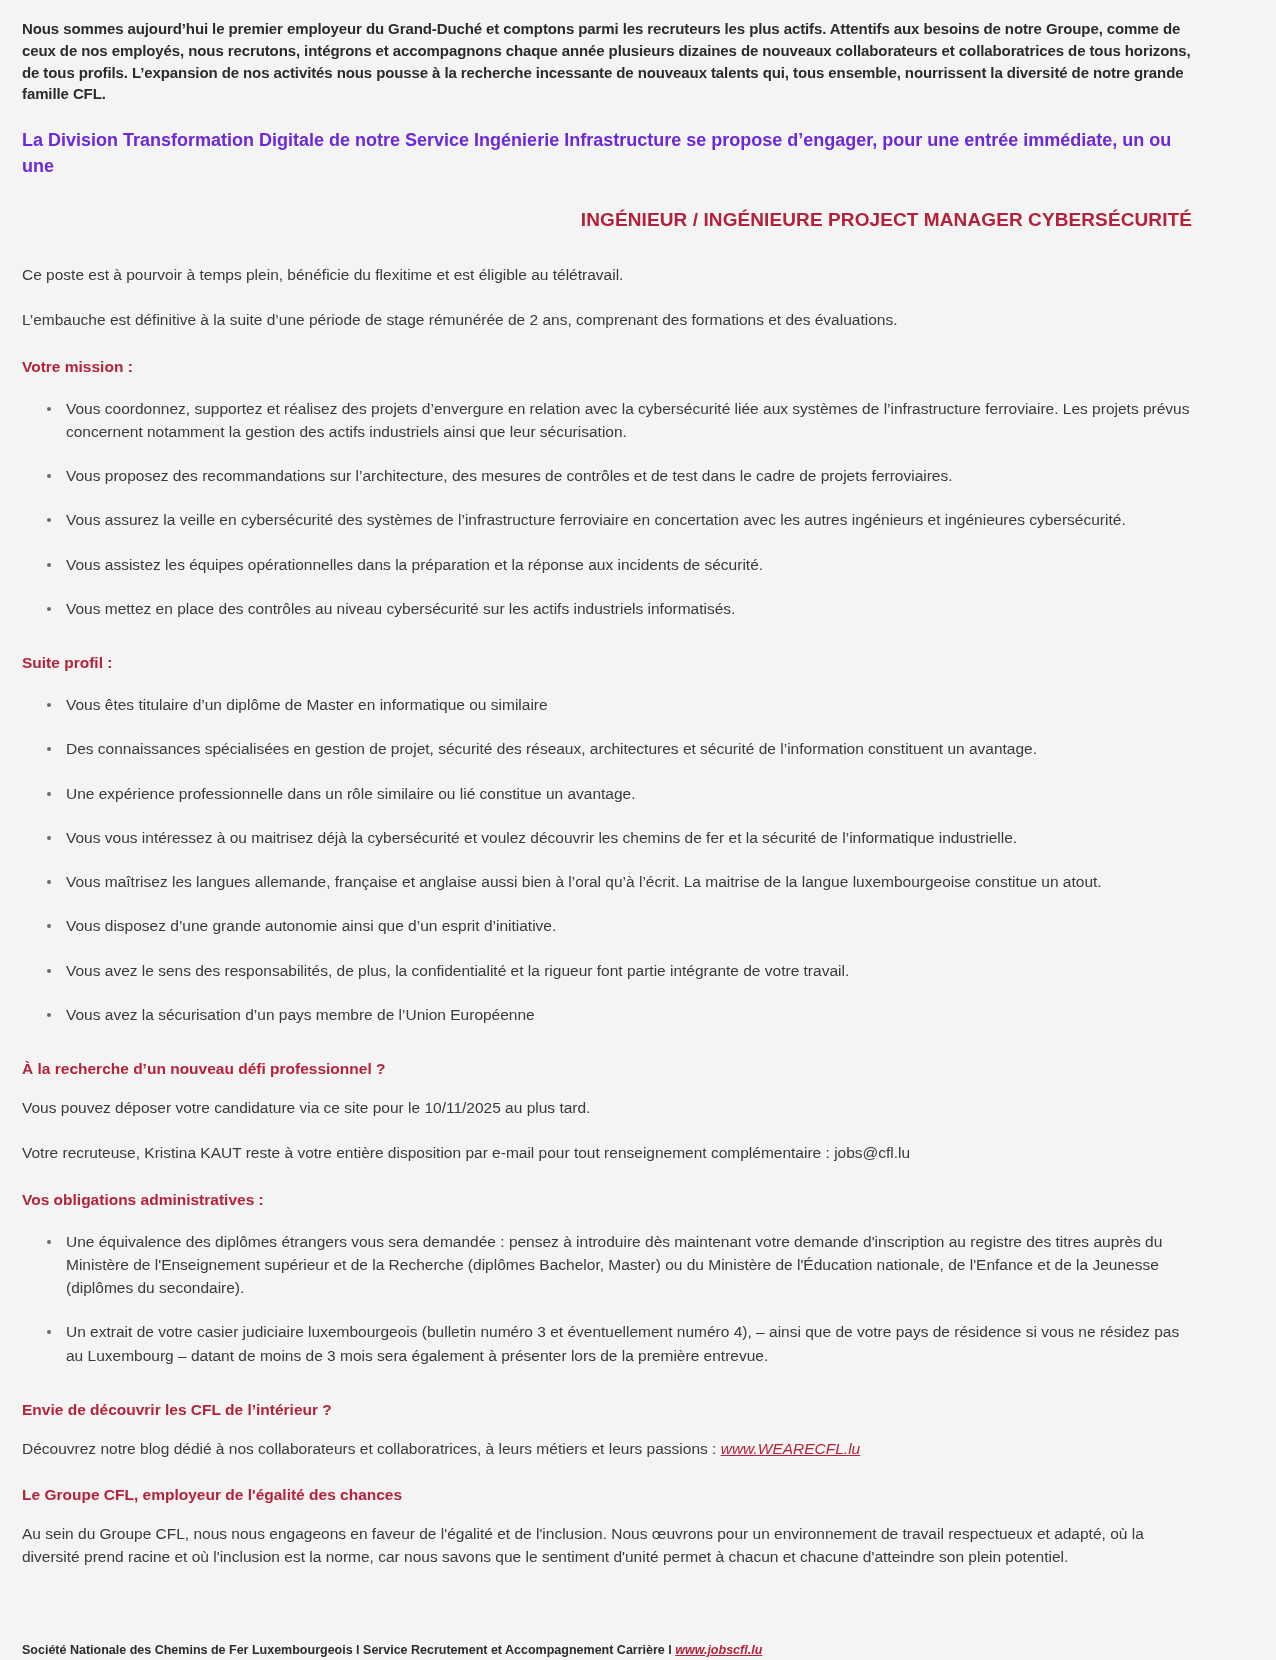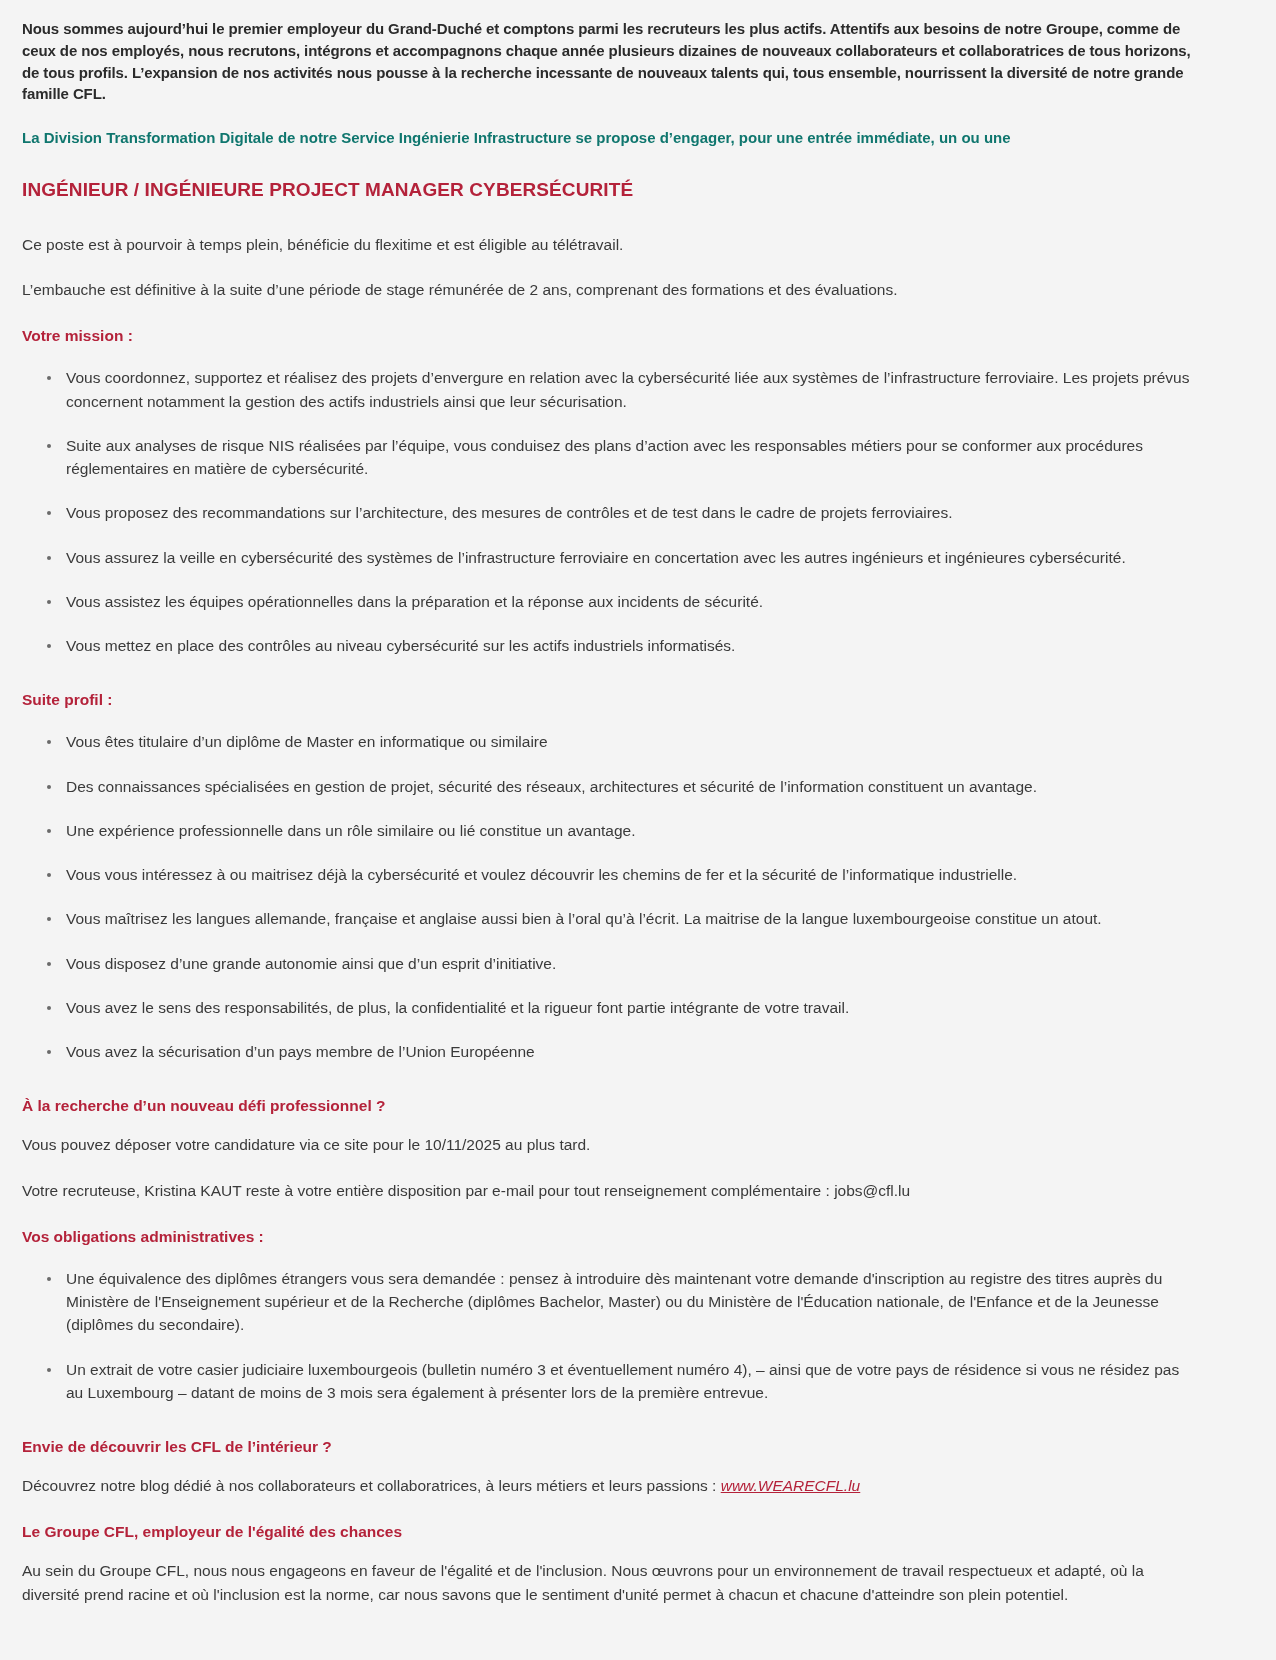--- a/index.html
+++ b/index.html
@@ -25,28 +25,28 @@
   }
   .intro {
     font-size: 15px;
     font-weight: bold;
     color: #2b2b2b;
     line-height: 1.45;
     margin-bottom: 22px;
     letter-spacing: -0.1px;
   }
   .lead {
-    font-size: 15px;
+    font-size: 18px;
     font-weight: bold;
-    color: #0f766e;
+    color: #6d28d9;
     line-height: 1.45;
     margin-bottom: 30px;
   }
   .job-title {
-    text-align: left;
+    text-align: right;
     color: #b4223a;
     font-size: 19px;
     font-weight: bold;
     letter-spacing: 0.1px;
     margin: 0 0 32px 0;
   }
   .para {
     font-size: 15.5px;
     color: #3a3a3a;
     line-height: 1.5;
@@ -114,21 +114,20 @@
   <p class="lead">La Division Transformation Digitale de notre Service Ingénierie Infrastructure se propose d’engager, pour une entrée immédiate, un ou une</p>
 
   <h1 class="job-title">INGÉNIEUR / INGÉNIEURE PROJECT MANAGER CYBERSÉCURITÉ</h1>
 
   <p class="para">Ce poste est à pourvoir à temps plein, bénéficie du flexitime et est éligible au télétravail.</p>
   <p class="para tight">L’embauche est définitive à la suite d’une période de stage rémunérée de 2 ans, comprenant des formations et des évaluations.</p>
 
   <h2 class="section-head">Votre mission :</h2>
   <ul class="bullets">
     <li>Vous coordonnez, supportez et réalisez des projets d’envergure en relation avec la cybersécurité liée aux systèmes de l’infrastructure ferroviaire. Les projets prévus concernent notamment la gestion des actifs industriels ainsi que leur sécurisation.</li>
-    <li>Suite aux analyses de risque NIS réalisées par l’équipe, vous conduisez des plans d’action avec les responsables métiers pour se conformer aux procédures réglementaires en matière de cybersécurité.</li>
     <li>Vous proposez des recommandations sur l’architecture, des mesures de contrôles et de test dans le cadre de projets ferroviaires.</li>
     <li>Vous assurez la veille en cybersécurité des systèmes de l’infrastructure ferroviaire en concertation avec les autres ingénieurs et ingénieures cybersécurité.</li>
     <li>Vous assistez les équipes opérationnelles dans la préparation et la réponse aux incidents de sécurité.</li>
     <li>Vous mettez en place des contrôles au niveau cybersécurité sur les actifs industriels informatisés.</li>
   </ul>
 
   <h2 class="section-head spaced-top">Suite profil :</h2>
   <ul class="bullets">
     <li>Vous êtes titulaire d’un diplôme de Master en informatique ou similaire</li>
     <li>Des connaissances spécialisées en gestion de projet, sécurité des réseaux, architectures et sécurité de l’information constituent un avantage.</li>

